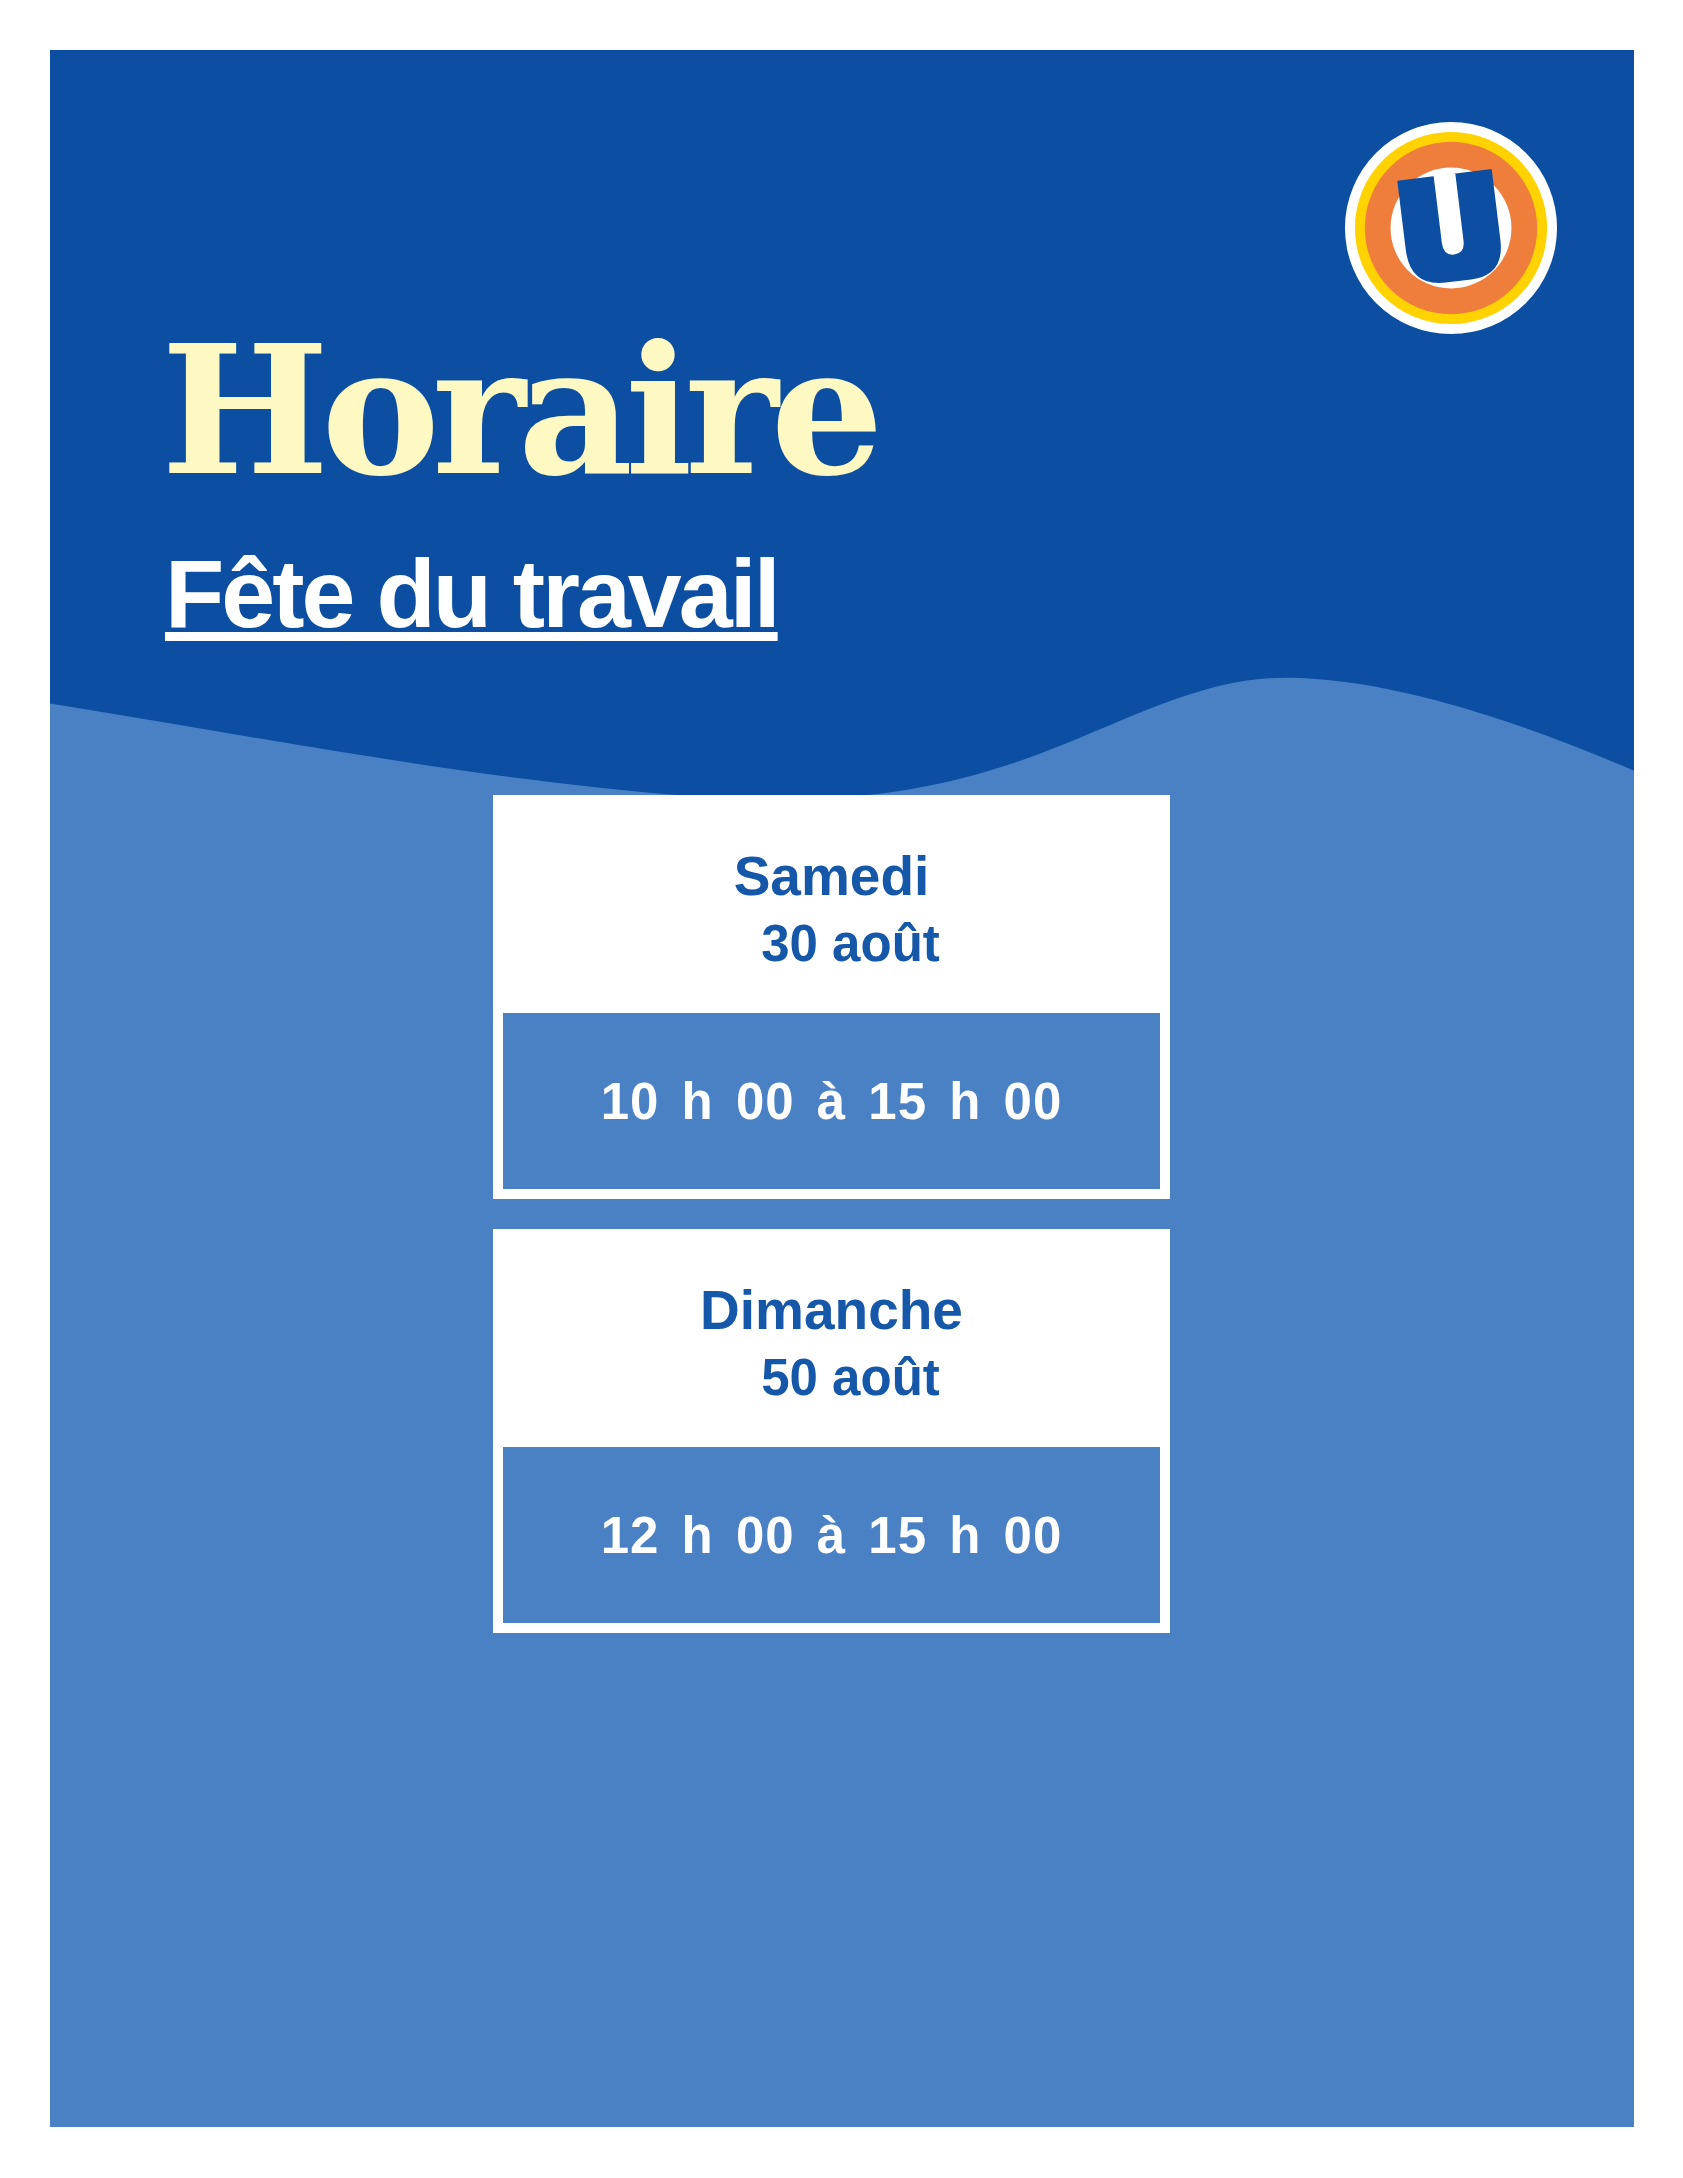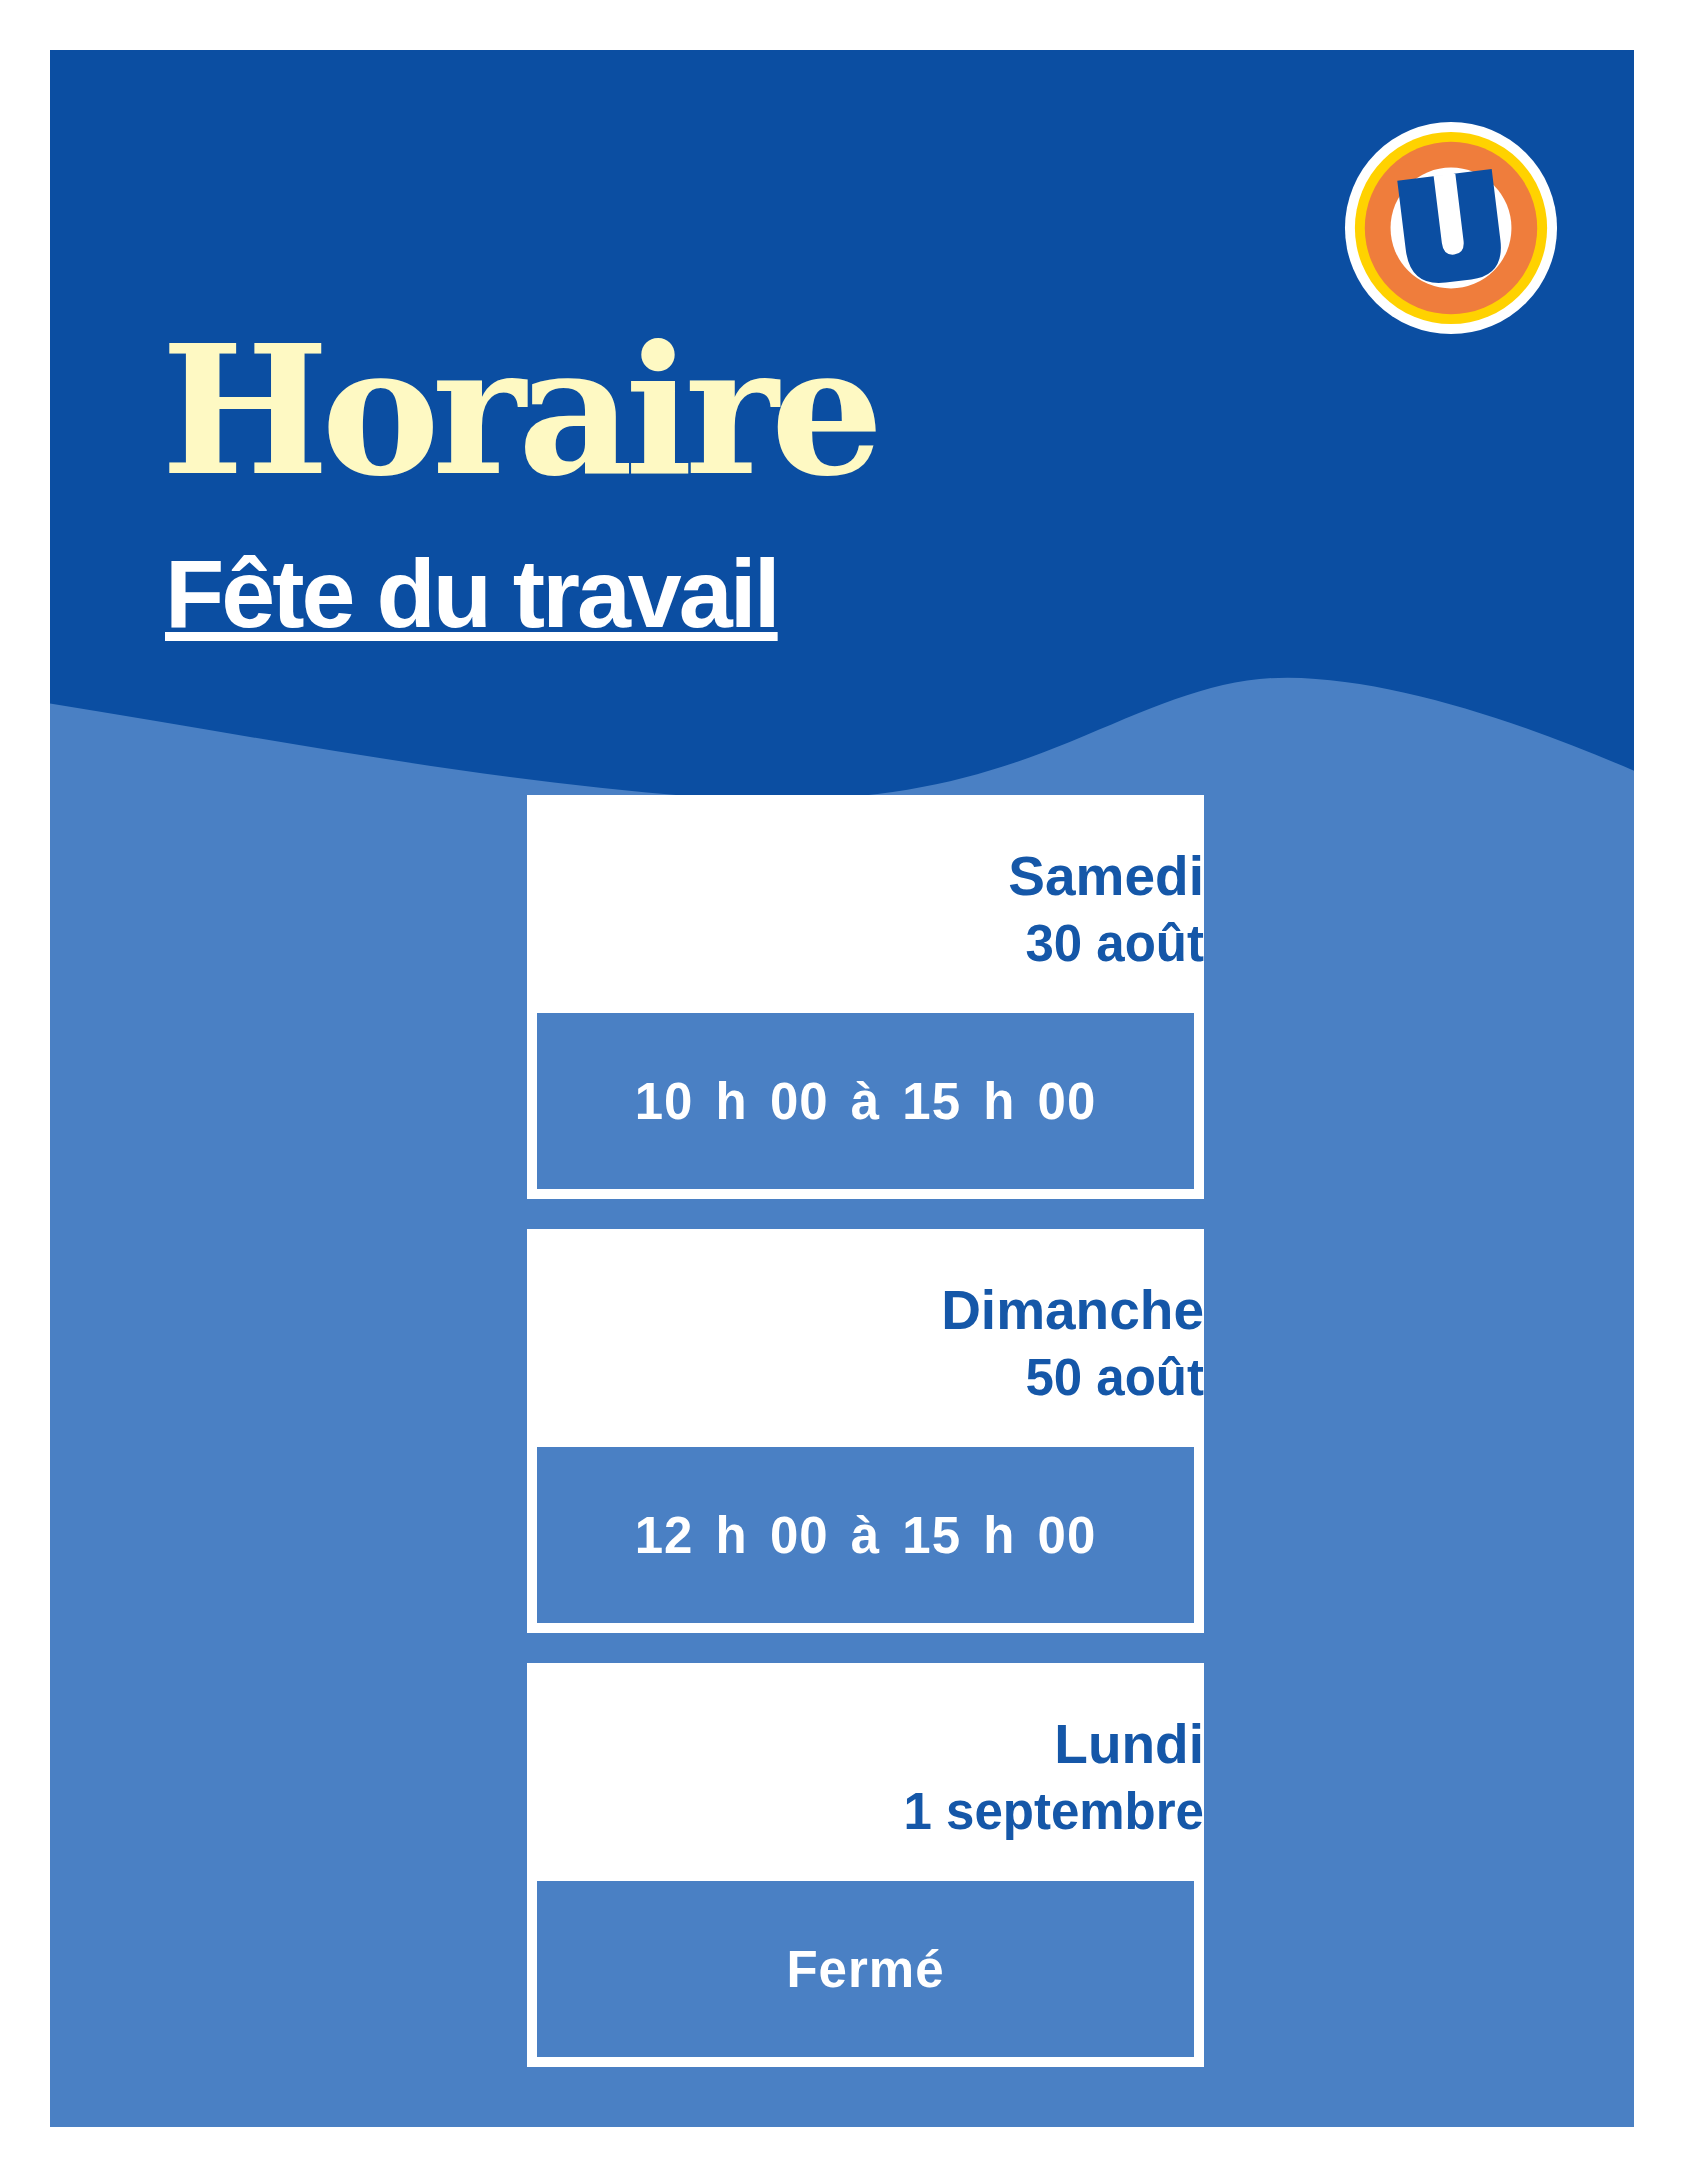--- a/index.html
+++ b/index.html
@@ -60,25 +60,25 @@
     color: #ffffff;
     font-weight: 700;
     font-size: 97px;
     line-height: 1;
     letter-spacing: -3px;
     white-space: nowrap;
     text-decoration: underline;
   }
   .card {
     position: absolute;
-    left: 477px;
+    left: 443px;
     width: 677px;
     height: 404px;
     background: #ffffff;
-    text-align: right;
+    text-align: center;
   }
   .card-1 { top: 745px; }
   .card-2 { top: 1179px; }
   .card-3 { top: 1613px; }
   .card .day {
     padding-top: 48px;
     font-size: 55px;
     line-height: 67px;
     font-weight: 700;
     color: var(--day_text_blue, #1557A8);
@@ -148,23 +148,16 @@
     </div>
 
     <div class="card card-2">
       <div class="day">Dimanche</div>
       <div class="date">50 août</div>
       <div class="hours-box">
         <span>12 h 00 à 15 h 00</span>
       </div>
     </div>
 
-    <div class="card card-3">
-      <div class="day">Lundi</div>
-      <div class="date">1 septembre</div>
-      <div class="hours-box">
-        <span>Fermé</span>
-      </div>
-    </div>
 
   </div>
 </div>
 
 
 </body></html>

